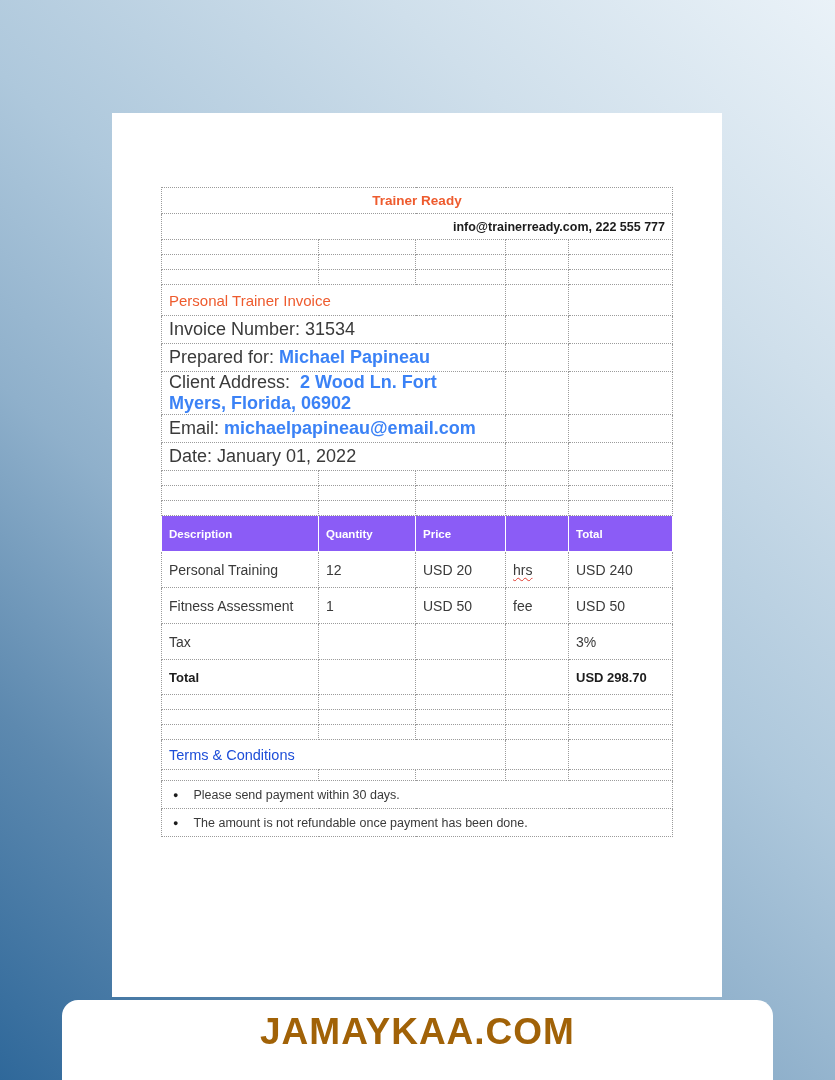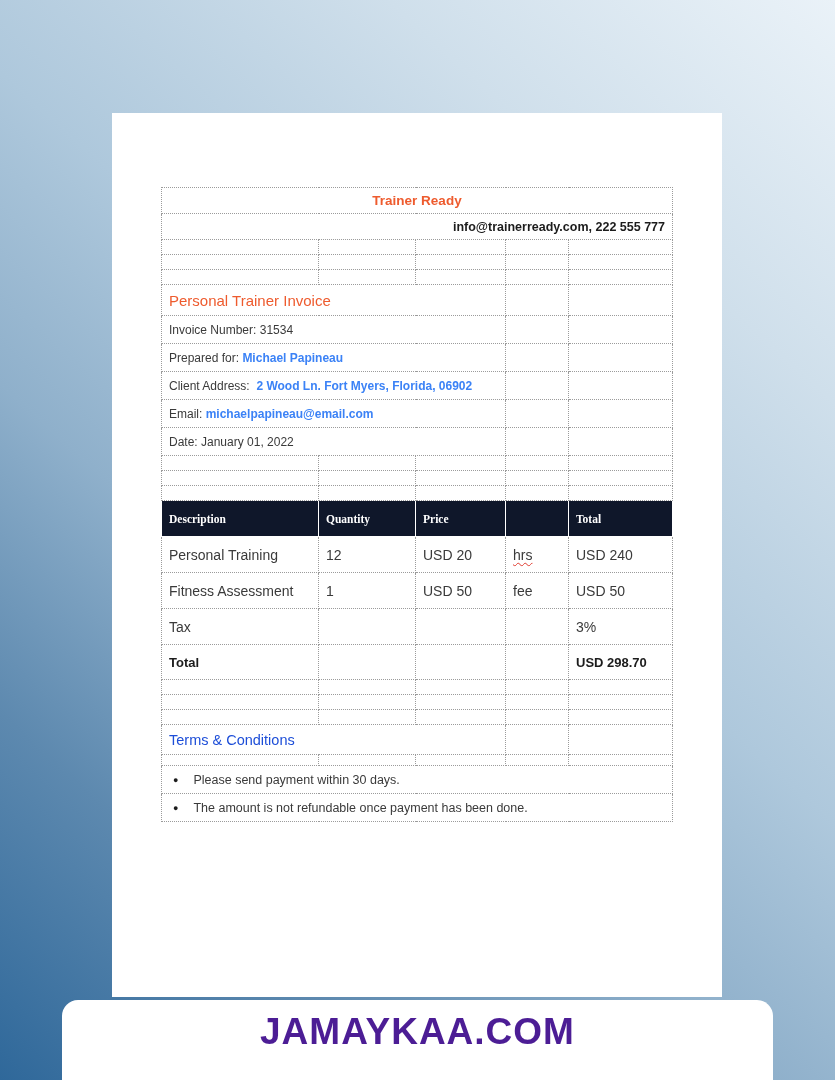--- a/index.html
+++ b/index.html
@@ -39,32 +39,31 @@
   }
 
   .r-company td   { height: 26px; text-align: center; color: #ee5b2e; font-weight: bold; font-size: 13.5px; }
   .r-contact td   { height: 26px; text-align: right; color: #1c1c1c; font-weight: bold; font-size: 12.5px; }
   .r-spacer td    { height: 15px; }
   .r-spacer-thin td { height: 11px; }
 
   .r-title td     { height: 31px; }
   .title-cell     { color: #ee5b2e; font-weight: bold; font-size: 15px; margin-left: 28px; }
 
-  .r-field td     { height: 28px; font-size: 12px; }
+  .r-field td     { height: 28px; font-size: 18px; }
   .field-label, .field-value { white-space: pre-wrap; }
   .field-value.bold { font-weight: bold; color: #3b82f6; }
 
   .r-thead th {
     height: 36px;
-    background: #0f172a;
+    background: #8b5cf6;
     border: 1px dotted #ffffff;
     color: #ffffff;
     font-weight: bold;
     font-size: 11.5px;
-    font-family: Liberation Serif, serif;
   }
   .r-item td      { height: 36px; font-size: 14px; }
   .r-total td     { height: 35px; font-size: 13px; font-weight: bold; color: #1c1c1c; }
 
   .misspell {
     text-decoration: underline;
     text-decoration-style: wavy;
     text-decoration-color: #e03c31;
     text-decoration-thickness: 1px;
     text-underline-offset: 2px;
@@ -83,21 +82,21 @@
     left: 62px; top: 1000px;
     width: 711px; height: 100px;
     background: #ffffff;
     border-radius: 16px;
     display: flex;
     justify-content: center;
     align-items: flex-start;
     padding-top: 11px;
   }
   .banner-text {
-    color: #4c1d95;
+    color: #a16207;
     font-weight: bold;
     font-size: 37px;
     letter-spacing: 1px;
   }
 </style>
 </head>
 <body>
 
 <div class="page">
   <table class="invoice">

